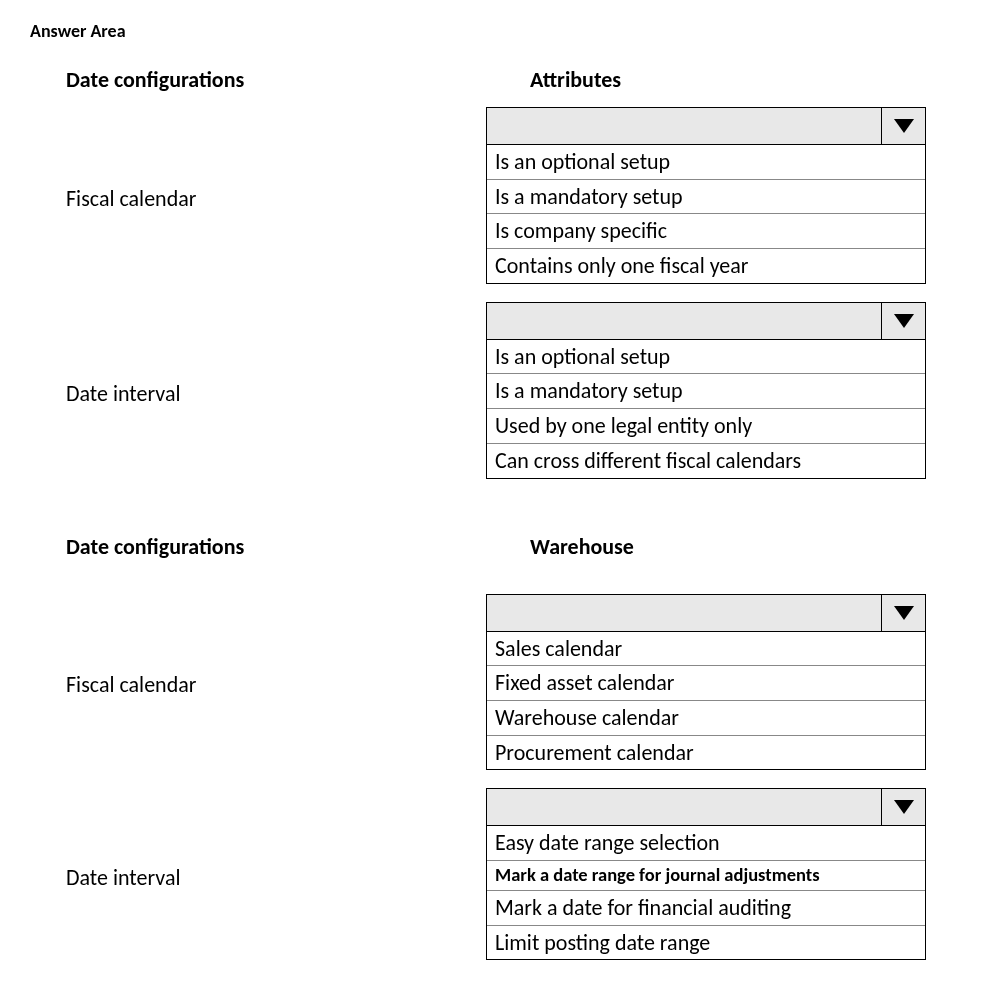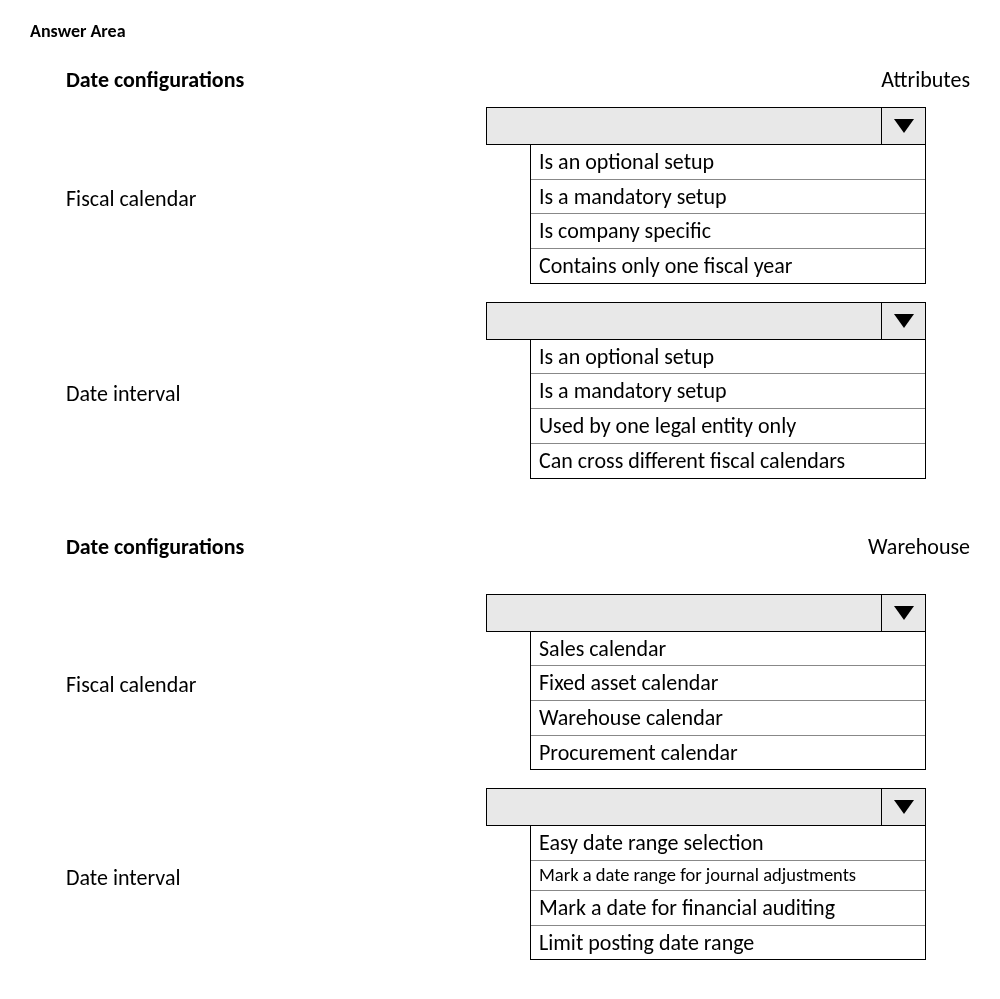--- a/index.html
+++ b/index.html
@@ -24,22 +24,22 @@
       display: flex;
       margin-left: 36px;
       margin-bottom: 14px;
       gap: 44px;
     }
     .section-headers .left-header {
       font-weight: bold;
       width: 420px;
     }
     .section-headers .right-header {
-      font-weight: normal;
-      text-align: right;
+      font-weight: bold;
+      text-align: left;
       width: 440px;
     }
     .row {
       display: flex;
       margin-left: 36px;
       margin-bottom: 18px;
       align-items: center;
     }
     .row .label {
       width: 420px;
@@ -67,32 +67,32 @@
       justify-content: center;
     }
     .arrow-cell svg {
       width: 20px;
       height: 14px;
       display: block;
     }
     .options-box {
       border: 1px solid #000;
       border-top: none;
-      margin-left: 44px;
     }
     .option {
       padding: 2px 8px;
       border-bottom: 1px solid #888;
       line-height: 1.35;
     }
     .option:last-child {
       border-bottom: none;
     }
     .option.small {
       font-size: 18.5px;
+      font-weight: bold;
     }
     .section-gap {
       height: 36px;
     }
   </style>
 </head>
 <body>
 
 <div class="page-title">Answer Area</div>
 

